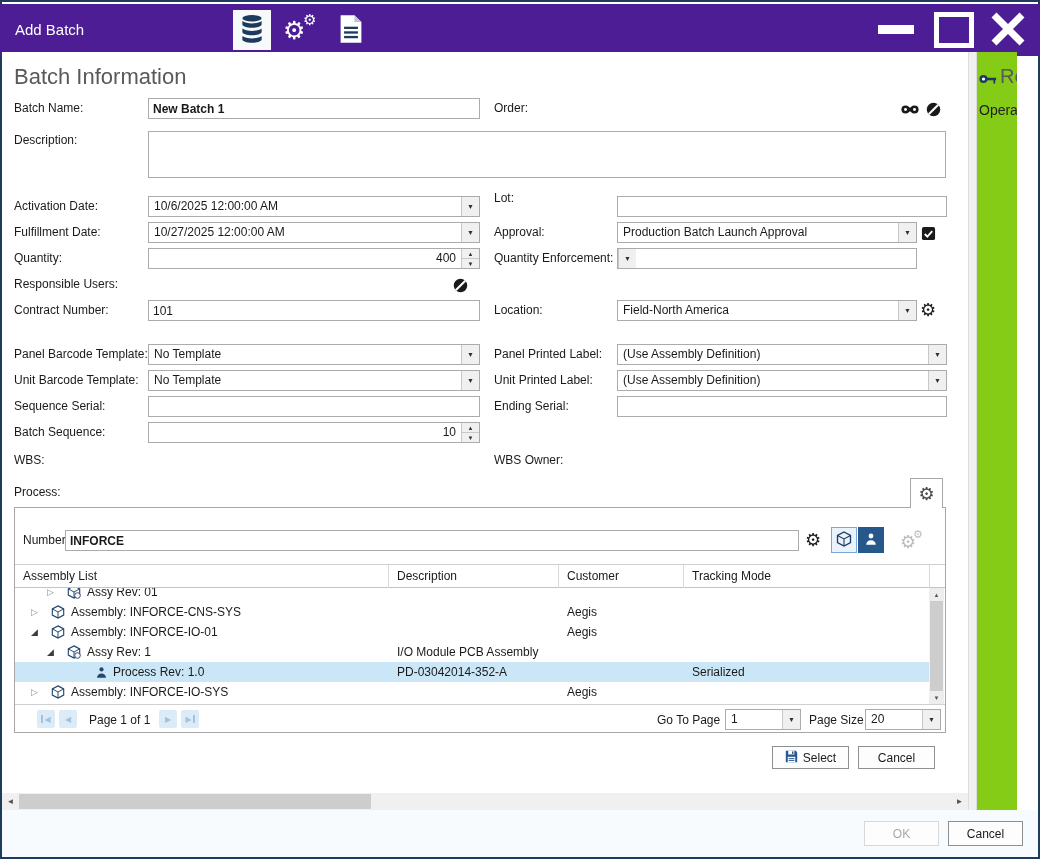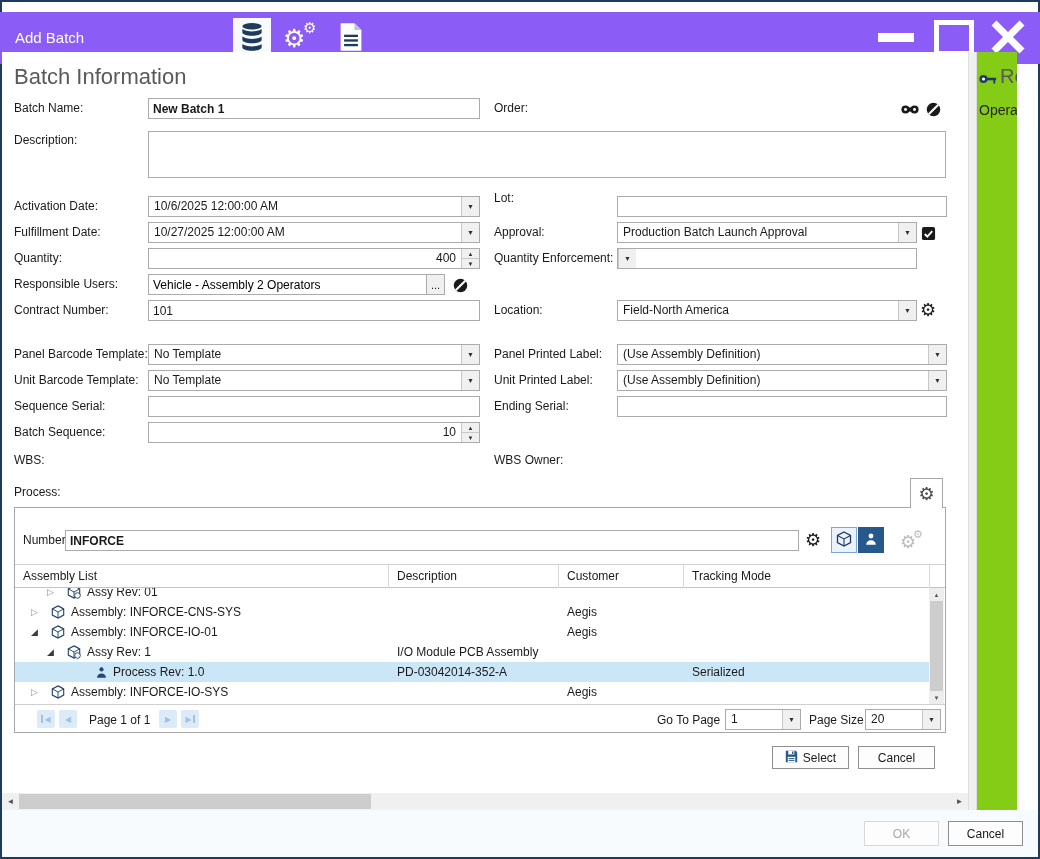--- a/index.html
+++ b/index.html
@@ -1,21 +1,21 @@
 <!DOCTYPE html>
 <html><head>
 <meta charset="utf-8">
 <style>
   *{margin:0;padding:0;box-sizing:border-box}
   html,body{width:1040px;height:859px}
   body{font-family:"Liberation Sans",sans-serif;font-size:12px;color:#1a1a1a;background:#fff}
   .app{position:relative;width:1040px;height:859px;overflow:hidden;background:#fff;box-shadow:inset 0 0 0 2px #1c3b5d}
 
   
-  .titlebar{position:absolute;left:0;top:12px;width:1040px;height:52px;background:#8b5cf6;color:#fff}
+  .titlebar{position:absolute;left:0;top:4px;width:1040px;height:52px;background:#4c1d95;color:#fff}
   .tb-title{position:absolute;left:15px;top:17px;font-size:15px}
   .tb-tile{position:absolute;left:233px;top:6px;width:38px;height:40px;background:#f7f9fb;display:flex;align-items:center;justify-content:center;cursor:pointer}
   .tb-btn{position:absolute;top:6px;width:46px;height:40px;display:flex;align-items:center;justify-content:center;cursor:pointer}
   .gears{position:relative;width:36px;height:32px}
   .gears .g1{position:absolute;left:0;top:4px;font-size:25px;line-height:25px;color:#fff}
   .gears .g2{position:absolute;left:20px;top:-2px;font-size:15px;line-height:15px;color:#fff}
   .win-min{position:absolute;left:878px;top:21px;width:40px;height:16px;cursor:pointer}
   .win-min b{display:block;width:36px;height:9px;background:#fff}
   .win-max{position:absolute;left:934px;top:8px;width:40px;height:36px;border:5px solid #fff;cursor:pointer}
   .win-close{position:absolute;left:986px;top:5px;width:44px;height:42px;cursor:pointer;display:flex;align-items:center;justify-content:center}
@@ -194,24 +194,20 @@
           <span>▲</span>
           <span>▼</span>
         </span>
     </div>
     <span class="lbl rt" style="top:196px">Quantity Enforcement:</span>
     <div class="combo" style="left:615px;top:196px;width:300px">
       <span class="cbtn">▼</span>
     </div>
 
     <span class="lbl" style="top:222px">Responsible Users:</span>
-    <div class="inpwrap" style="left:146px;top:222px;width:297px">
-      <input value="Vehicle - Assembly 2 Operators" style="">
-      <span class="browse">...</span>
-    </div>
     <span class="ico" style="left:449px;top:224px">
       <svg width="15" height="15" viewBox="0 0 16 16">
           <circle cx="8" cy="8" r="7.2" fill="#1a1a1a"></circle>
           <rect x="0.8" y="6.9" width="14.4" height="2.2" fill="#fff" transform="rotate(-45 8 8)"></rect>
         </svg>
     </span>
 
     <span class="lbl" style="top:248px">Contract Number:</span>
     <input class="ti" style="left: 146px; top: 248px; width: 332px;" value="101">
     <span class="lbl rt" style="top:248px">Location:</span>

